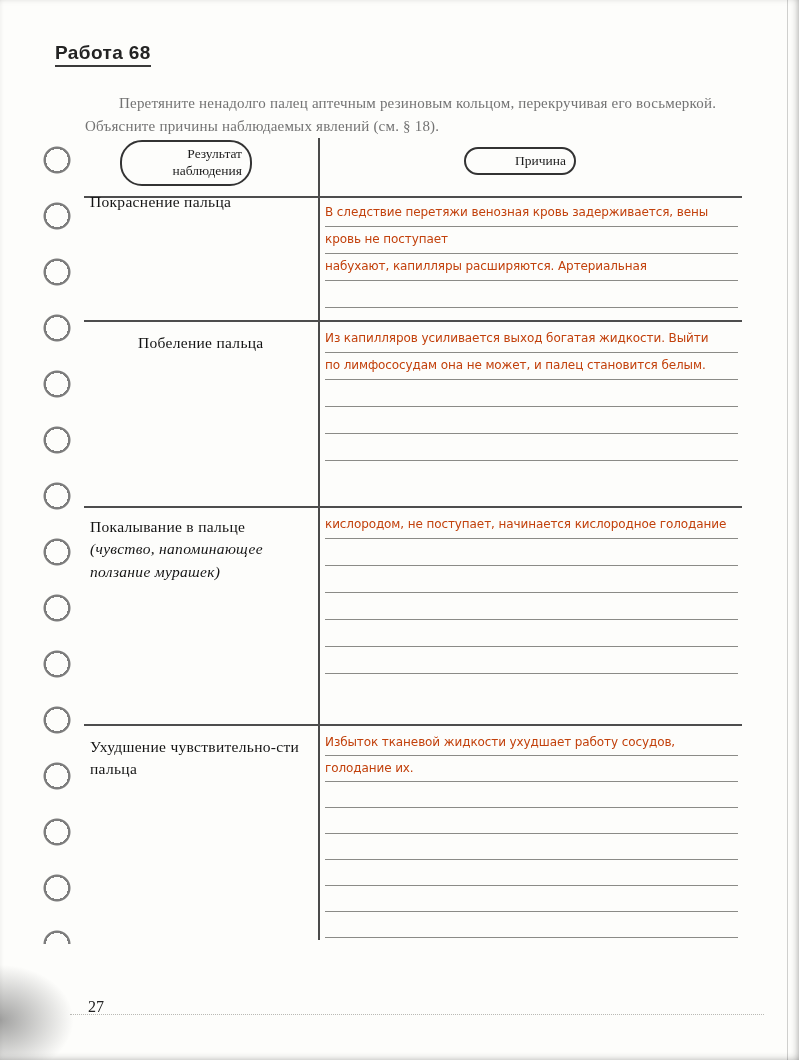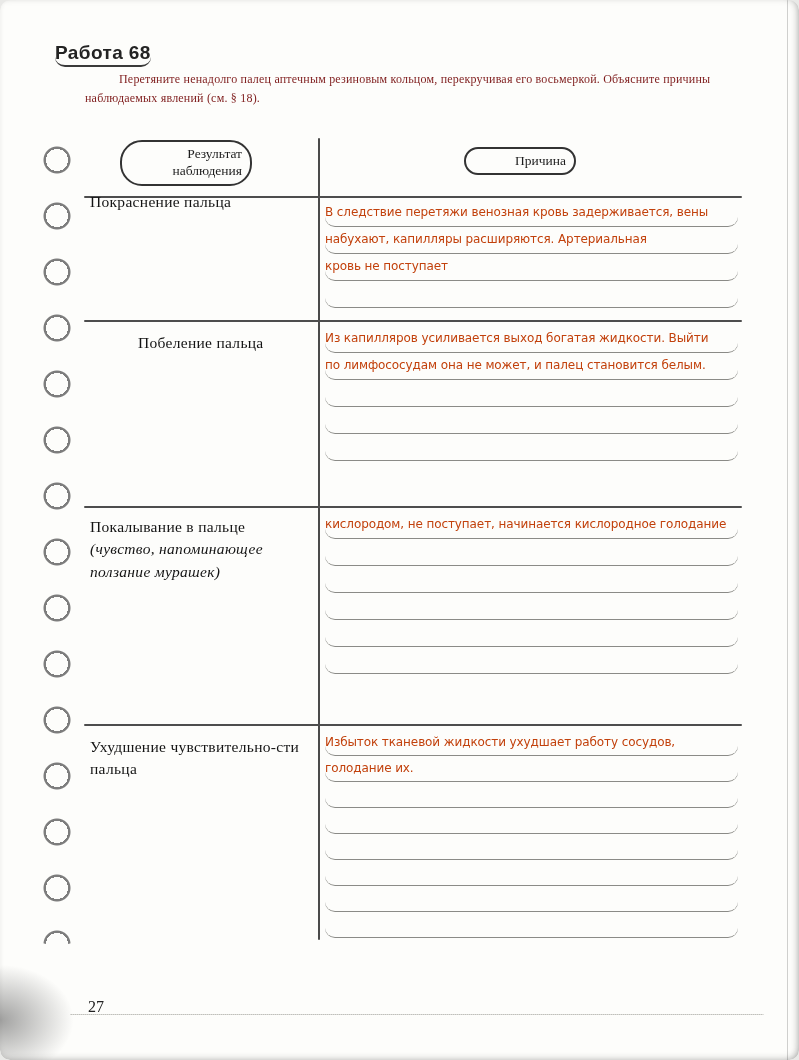--- a/index.html
+++ b/index.html
@@ -1,15 +1,15 @@
 <!DOCTYPE html>
 <html><head>
 <meta charset="utf-8">
 <style>
-  * { margin:0; padding:0; box-sizing:border-box;border-radius:10px; }
+  * { margin:0; padding:0; box-sizing:border-box; }
   html,body { background:#e9e9e7; }
   .page {
     position:relative; width:799px; height:1060px; margin:0 auto;
     background:#fdfdfb; overflow:hidden;
     font-family:"Liberation Serif", serif; color:#1c1c1c;
     box-shadow: inset -4px 0 8px -4px rgba(0,0,0,.35), inset 0 -4px 8px -4px rgba(0,0,0,.2);
   }
   
   .spiral-edge {
     position:absolute; left:36px; top:132px; width:42px; height:812px;
@@ -23,22 +23,22 @@
   .edge-right { position:absolute; right:11px; top:0; bottom:0; width:1px; background:rgba(0,0,0,.18); }
   .scan-dots { position:absolute; left:70px; right:35px; top:1014px; border-top:1px dotted #b9b9b4; }
 
   .title {
     position:absolute; left:55px; top:42px;
     font-family:"Liberation Sans", sans-serif; font-weight:bold; font-size:19px;
     color:#232323; letter-spacing:.4px;
     border-bottom:2px solid #3a3a3a; padding-bottom:1px;
   }
   .task {
-    position:absolute; left:85px; top:70px; width:662px;
-    font-size:12px; line-height:1.55; text-indent:34px; color:#7f1d1d; letter-spacing:.2px;
+    position:absolute; left:85px; top:92px; width:662px;
+    font-size:15px; line-height:1.55; text-indent:34px; color:#737373; letter-spacing:.2px;
   }
 
   .obs-table { position:absolute; left:84px; top:138px; width:658px; height:802px; }
   .vline { position:absolute; left:234px; top:0; width:2px; height:802px; background:#4a4a4a; }
   .hline { position:absolute; left:0; width:658px; height:2px; background:#4d4d4d; }
   .hline.h-sep  { top:58px; }
   .hline.h-sep1 { top:182px; }
   .hline.h-sep2 { top:368px; }
   .hline.h-sep3 { top:586px; }
 
@@ -96,22 +96,22 @@
     <div class="oval result">
       <span>Результат наблюдения</span>
     </div>
     <div class="oval cause">
       <span>Причина</span>
     </div>
 
     <div class="obs r1">Покраснение пальца</div>
     <div class="cause-block r1">
       <div class="line">В следствие перетяжи венозная кровь задерживается, вены</div>
+      <div class="line">кровь не поступает</div>
       <div class="line">набухают, капилляры расширяются. Артериальная</div>
-      <div class="line">кровь не поступает</div>
       <div class="line blank"></div>
     </div>
 
     <div class="obs r2">Побеление пальца</div>
     <div class="cause-block r2">
       <div class="line">Из капилляров усиливается выход богатая жидкости. Выйти</div>
       <div class="line">по лимфососудам она не может, и палец становится белым.</div>
       <div class="line blank"></div>
       <div class="line blank"></div>
       <div class="line blank"></div>

